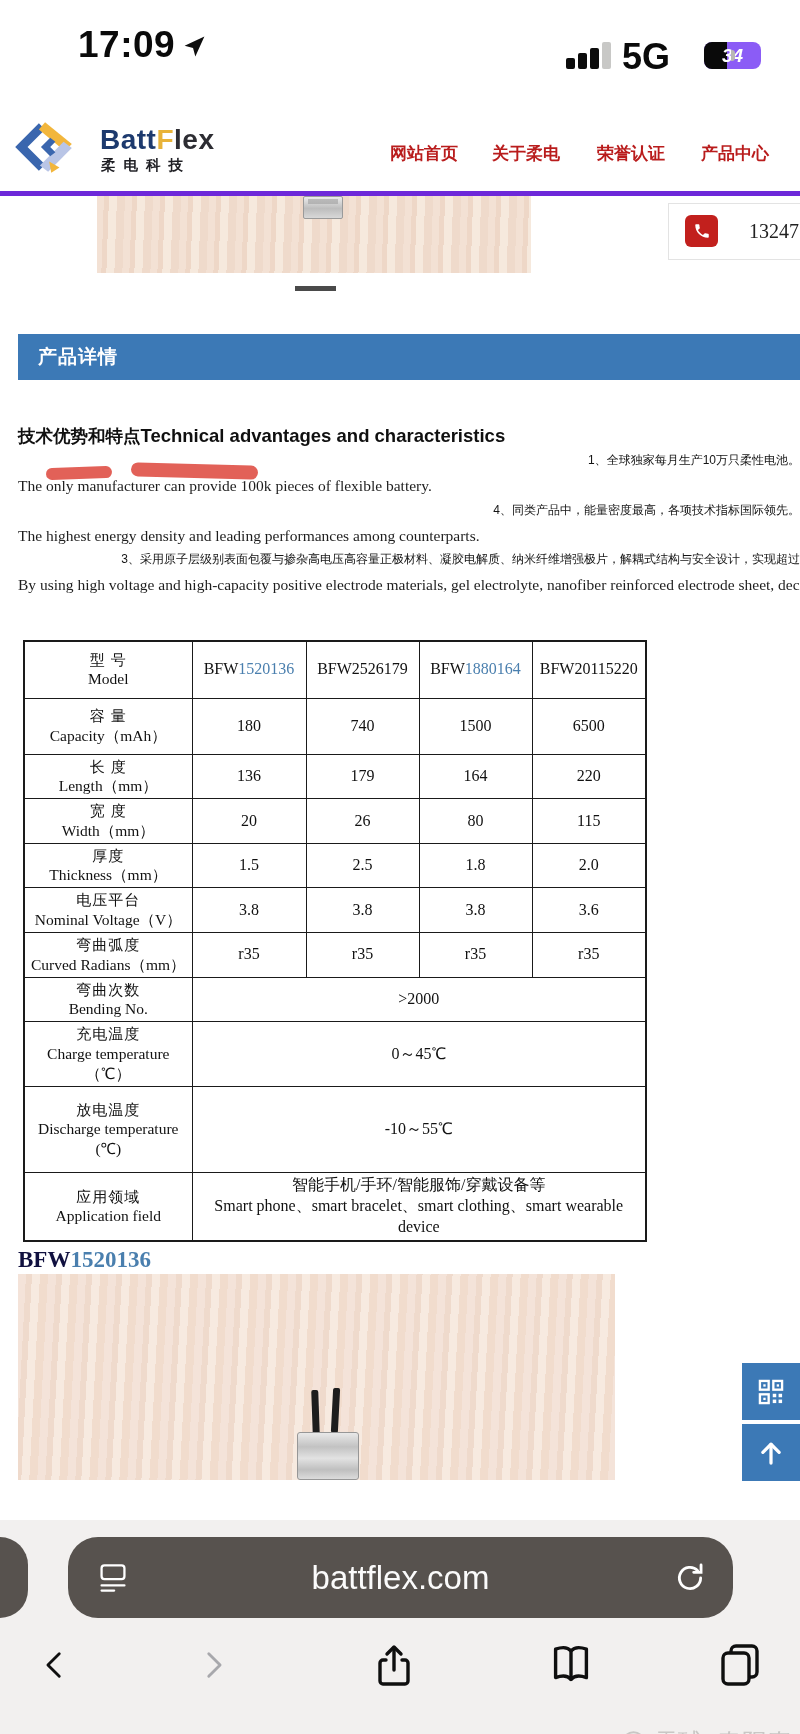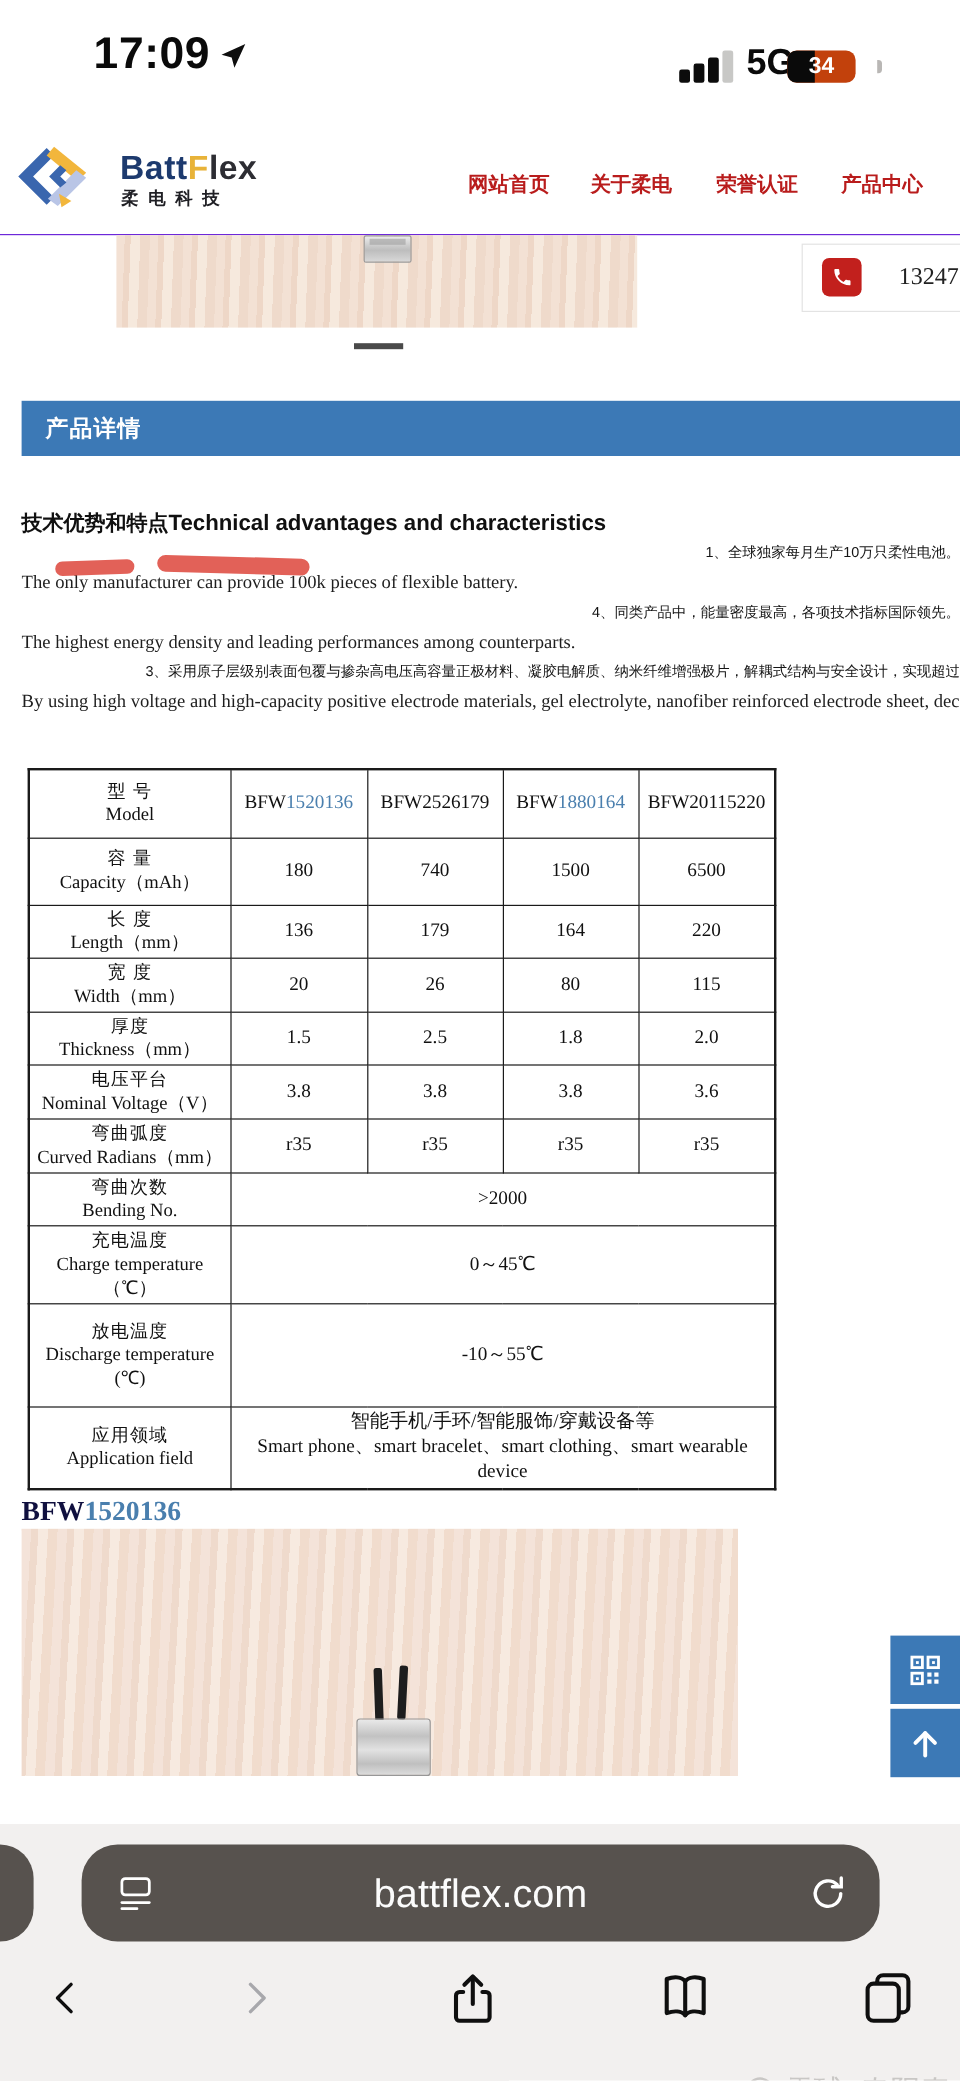--- a/index.html
+++ b/index.html
@@ -10,29 +10,29 @@
 
   
   .status-time{left:78px;top:24px;font-size:37px;font-weight:700;letter-spacing:.5px;color:#0a0a0a;}
   .loc-icon{left:182px;top:34px;}
   .sig{left:566px;top:42px;width:46px;height:27px;}
   .sig i{position:absolute;bottom:0;width:9px;border-radius:2px;background:#0c0c0c;}
   .sig i:nth-child(1){left:0;height:11px;}
   .sig i:nth-child(2){left:12px;height:16px;}
   .sig i:nth-child(3){left:24px;height:21px;}
   .sig i:nth-child(4){left:36px;height:27px;background:#c8c8c6;}
-  .net-label{left:622px;top:36px;font-size:30px;font-weight:700;color:#0a0a0a;}
-  .batt{left:656px;top:42px;width:57px;height:27px;border-radius:8px;background:#c2410c;overflow:hidden;}
+  .net-label{left:622px;top:36px;font-size:36px;font-weight:700;color:#0a0a0a;}
+  .batt{left:704px;top:42px;width:57px;height:27px;border-radius:8px;background:#8b5cf6;overflow:hidden;font-style:italic;}
   .batt .fill{position:absolute;left:0;top:0;width:23px;height:27px;background:#0a0a0a;}
   .batt .pct{position:absolute;left:0;top:0;width:57px;height:27px;line-height:27px;text-align:center;
              color:#fff;font-size:19px;font-weight:700;}
   .batt-nub{left:731px;top:50px;width:4px;height:11px;border-radius:0 3px 3px 0;background:#b9b7b5;}
 
   
-  .site-header{left:0;top:90px;width:800px;height:106px;background:#fff;border-bottom:1px solid #6d28d9;}
+  .site-header{left:0;top:90px;width:800px;height:106px;background:#fff;border-bottom:5px solid #6d28d9;}
   .logo-mark{left:8px;top:30px;}
   .brand{left:100px;top:34px;font-size:28px;font-weight:700;letter-spacing:.5px;}
   .brand .b1{color:#1d3a6e;}
   .brand .b2{color:#e8b339;}
   .brand .b3{color:#2d2d33;}
   .brand-sub{left:101px;top:66px;font-size:14.5px;font-weight:700;letter-spacing:8px;color:#1f1f24;}
   .nav-item{top:52px;font-size:17px;font-weight:600;color:#b91c1c;white-space:nowrap;cursor:pointer;}
 
   
   .photo1{left:97px;top:196px;width:434px;height:77px;

